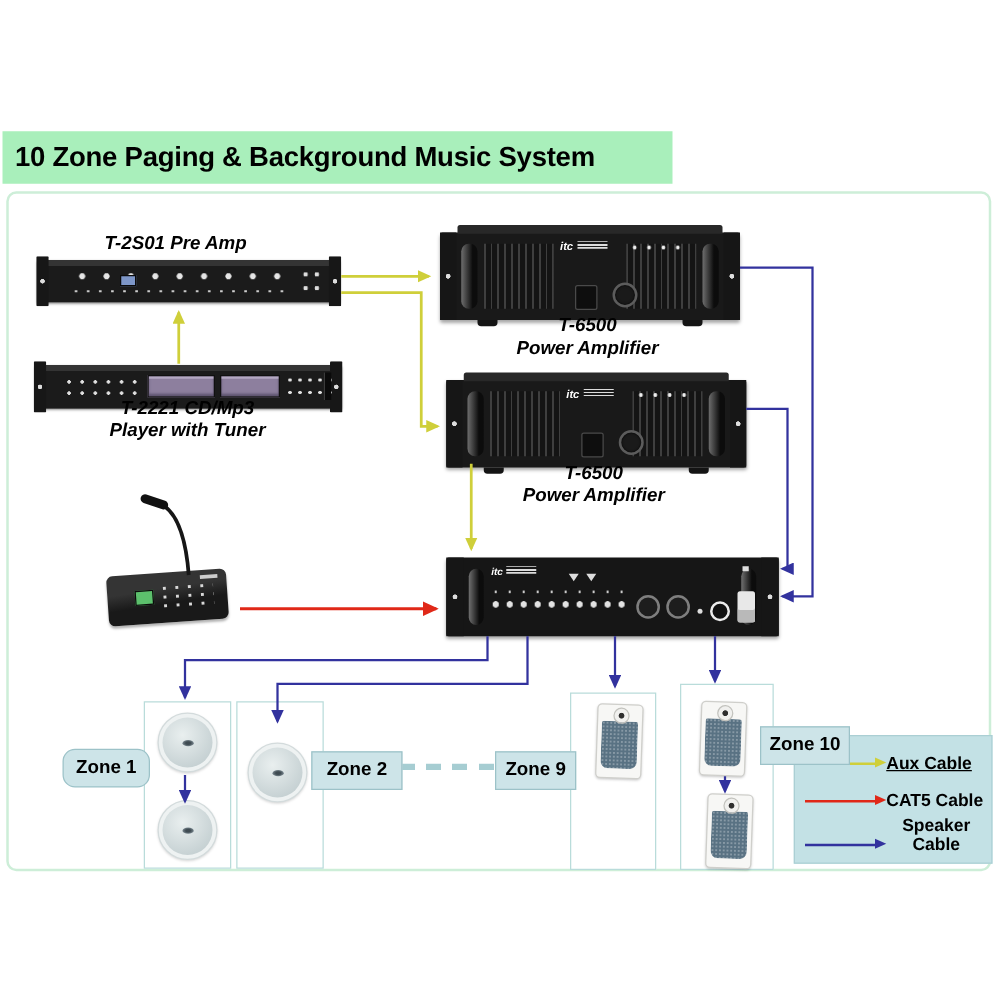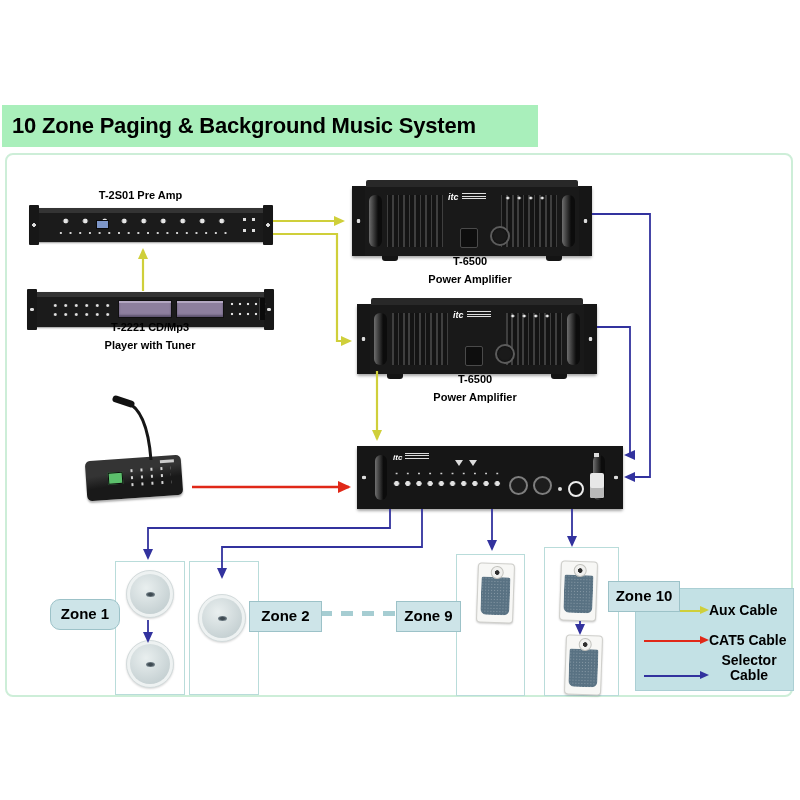--- a/index.html
+++ b/index.html
@@ -8,21 +8,21 @@
 
   
   .title-bar{position:absolute;left:2px;top:105px;width:536px;height:42px;background:var(--title-bg,#a9efbb);}
   .page-title{font-weight:700;font-size:22px;line-height:42px;padding-left:10px;letter-spacing:-0.2px;white-space:nowrap;}
 
   
   .frame{position:absolute;left:5px;top:153px;width:784px;height:540px;border:2px solid var(--frame-border,#cdeed8);border-radius:8px;background:#fff;}
 
   
   .dev-label{position:absolute;text-align:center;font-weight:700;z-index:3;}
-  .lbl15{font-size:11px;line-height:18px;}
+  .lbl15{font-size:15px;line-height:18px;font-style:italic;}
   .lbl14{font-size:14px;line-height:16px;}
 
   
   .rack{position:absolute;background:linear-gradient(#343434 0 5px,#1b1b1b 5px);border-radius:2px;z-index:2;box-shadow:0 1px 2px rgba(0,0,0,.4);}
   .ear{position:absolute;top:-3px;bottom:-3px;width:10px;background-color:#171717;background-image:radial-gradient(circle,#ddd 0 1.5px,transparent 2px),radial-gradient(circle,#ddd 0 1.5px,transparent 2px);background-repeat:no-repeat;background-position:center 18%,center 82%;border-radius:1px;}
   .ear.l{left:-1px;}  .ear.r{right:-1px;}
   .knobs{position:absolute;background-repeat:repeat-x;}
   .preamp-knobs{left:26px;right:40px;top:5px;bottom:4px;
     background-image:radial-gradient(circle,#e6e6e6 0 2.2px,transparent 2.7px),radial-gradient(circle,rgba(255,255,255,.8) 0 .8px,transparent 1.2px);
     background-size:19.5px 16px,9.7px 8px;background-position:0 0,0 16px;}
@@ -85,21 +85,21 @@
   .cspk::before{content:"";position:absolute;inset:3px;border-radius:50%;background:radial-gradient(circle at 40% 35%,#e9efef,#c6d1d3 75%,#b9c6c8);}
   .cspk::after{content:"";position:absolute;left:50%;top:50%;width:9px;height:5px;margin:-2.5px 0 0 -4.5px;border-radius:50%;background:radial-gradient(#3f4b52 0 30%, #75838b 70%);}
 
   .wspk{position:absolute;width:35px;height:58px;background:#f7f7f5;border:1px solid #cfcfcb;border-radius:4px;transform:rotate(2deg);z-index:2;box-shadow:0 1px 2px rgba(0,0,0,.2);}
   .wspk::before{content:"";position:absolute;left:3px;right:3px;top:13px;bottom:7px;border-radius:2px 2px 6px 6px;background-color:#597283;background-image:radial-gradient(circle,rgba(255,255,255,.28) 0 .6px,transparent 1px);background-size:3px 3px;}
   .wspk::after{content:"";position:absolute;top:2px;left:50%;width:11px;height:11px;margin-left:-5.5px;border-radius:50%;background:radial-gradient(#2e2e2e 0 2px,#f0f0ee 2.6px);border:1px solid #c2c2bd;}
 
   
   .legend{position:absolute;left:635px;top:588px;width:157px;height:101px;background:var(--legend-bg,#c3e1e5);border:1px solid #abcfd4;z-index:2;}
   .legend-row{position:absolute;left:8px;right:4px;display:flex;align-items:center;}
-  .lr1{top:14px;} .lr2{top:44px;} .lr3{top:64px;align-items:flex-end;}
+  .lr1{top:14px;text-decoration:underline;} .lr2{top:44px;} .lr3{top:64px;align-items:flex-end;}
   .larrow{width:56px;height:0;margin-right:9px;position:relative;flex:none;}
   .larrow::after{content:"";position:absolute;right:-9px;width:0;height:0;border-top:4.5px solid transparent;border-bottom:4.5px solid transparent;}
   .la-aux{border-top:2.5px solid var(--aux-cable,#cfcf3a);}
   .la-aux::after{top:-5.8px;border-left:9px solid var(--aux-cable,#cfcf3a);}
   .la-cat5{border-top:2.5px solid var(--cat5-cable,#e02818);}
   .la-cat5::after{top:-5.8px;border-left:9px solid var(--cat5-cable,#e02818);}
   .la-spk{border-top:2.5px solid var(--speaker-cable,#32329e);margin-bottom:6px;}
   .la-spk::after{top:-5.8px;border-left:9px solid var(--speaker-cable,#32329e);}
   .legend-label{font-weight:700;font-size:14px;line-height:15px;}
   .legend-label.two{flex:1;text-align:center;}
@@ -233,21 +233,21 @@
       <div class="larrow la-aux"></div>
       <div class="legend-label">Aux Cable</div>
     </div>
     <div class="legend-row lr2">
       <div class="larrow la-cat5"></div>
       <div class="legend-label">CAT5 Cable</div>
     </div>
     <div class="legend-row lr3">
       <div class="larrow la-spk"></div>
       <div class="legend-label two">
-        <div>Selector</div>
+        <div>Speaker</div>
         <div>Cable</div>
       </div>
     </div>
   </div>
 
   <svg class="wires" width="800" height="800" viewBox="0 0 800 800">
     <defs>
       <marker id="ma" markerUnits="userSpaceOnUse" markerWidth="12" markerHeight="10" refX="9" refY="5" orient="auto">
           <path d="M0,0 L11,5 L0,10 Z" class="f-aux"></path>
         </marker>

